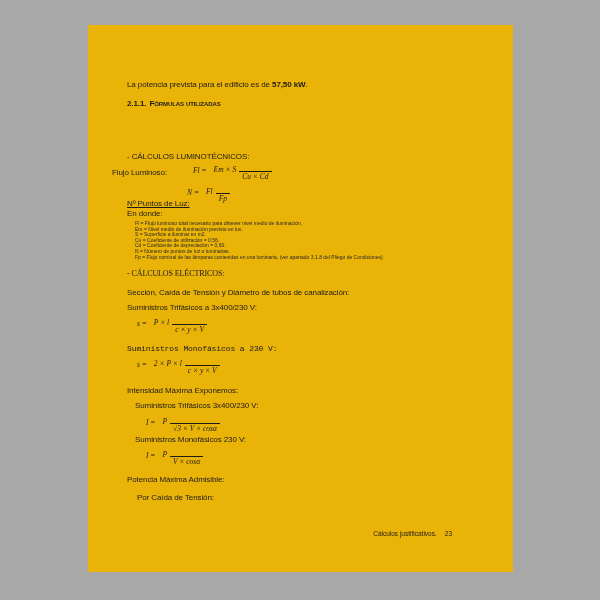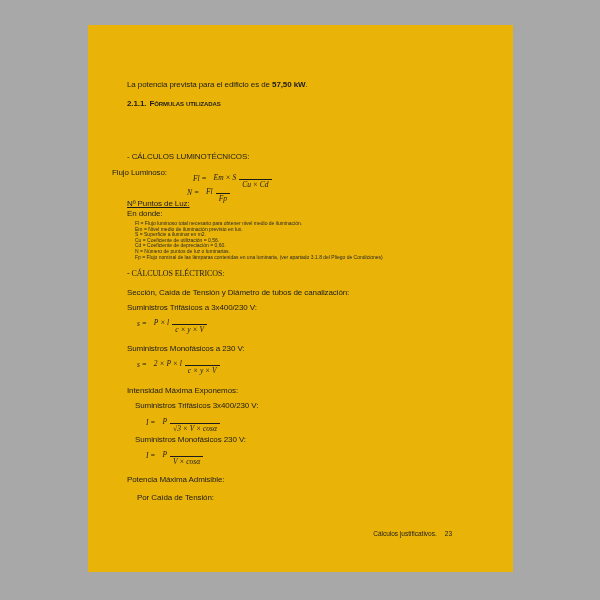--- a/index.html
+++ b/index.html
@@ -80,21 +80,21 @@
   <div class="page">
 
     <div class="line" style="top:55px; left:39px;"><span>La potencia prevista para el edificio es de </span><span class="bold">57,50 kW</span><span>.</span></div>
 
     <div class="line heading" style="top:74px; left:39px;"><span>2.1.1.</span><span class="sc">Fórmulas utilizadas</span></div>
 
 
     <div class="line" style="top:107px; left:39px;margin-top:20px;">- CÁLCULOS LUMINOTÉCNICOS:</div>
 
     <div class="line" style="top:143px; left:24px;">Flujo Luminoso:</div>
-    <div class="formula" style="top:142px; left:105px;">
+    <div class="formula" style="top:134px; left:105px;">
       <span class="lhs">Fl =</span>
       <span class="frac">
           <span class="num">Em × S</span>
           <span class="den">Cu × Cd</span>
         </span>
     </div>
 
     <div class="line" style="top:174px; left:39px;text-decoration:underline;">Nº Puntos de Luz:</div>
     <div class="formula" style="top:156px; left:99px;">
       <span class="lhs">N =</span>
@@ -122,21 +122,21 @@
 
     <div class="line" style="top:278px; left:39px;">Suministros Trifásicos a 3x400/230 V:</div>
     <div class="formula" style="top:287px; left:49px;">
       <span class="lhs">s =</span>
       <span class="frac">
           <span class="num">P × l</span>
           <span class="den">c × y × V</span>
         </span>
     </div>
 
-    <div class="line" style="top:319px; left:39px;">Suministros Monofásicos a 230 V:</div>
+    <div class="line" style="top:319px; left:39px;font-family:Liberation Mono, monospace;">Suministros Monofásicos a 230 V:</div>
     <div class="formula" style="top:328px; left:49px;">
       <span class="lhs">s =</span>
       <span class="frac">
           <span class="num">2 × P × l</span>
           <span class="den">c × y × V</span>
         </span>
     </div>
 
     <div class="line" style="top:361px; left:39px;">Intensidad Máxima Exponemos:</div>
 

